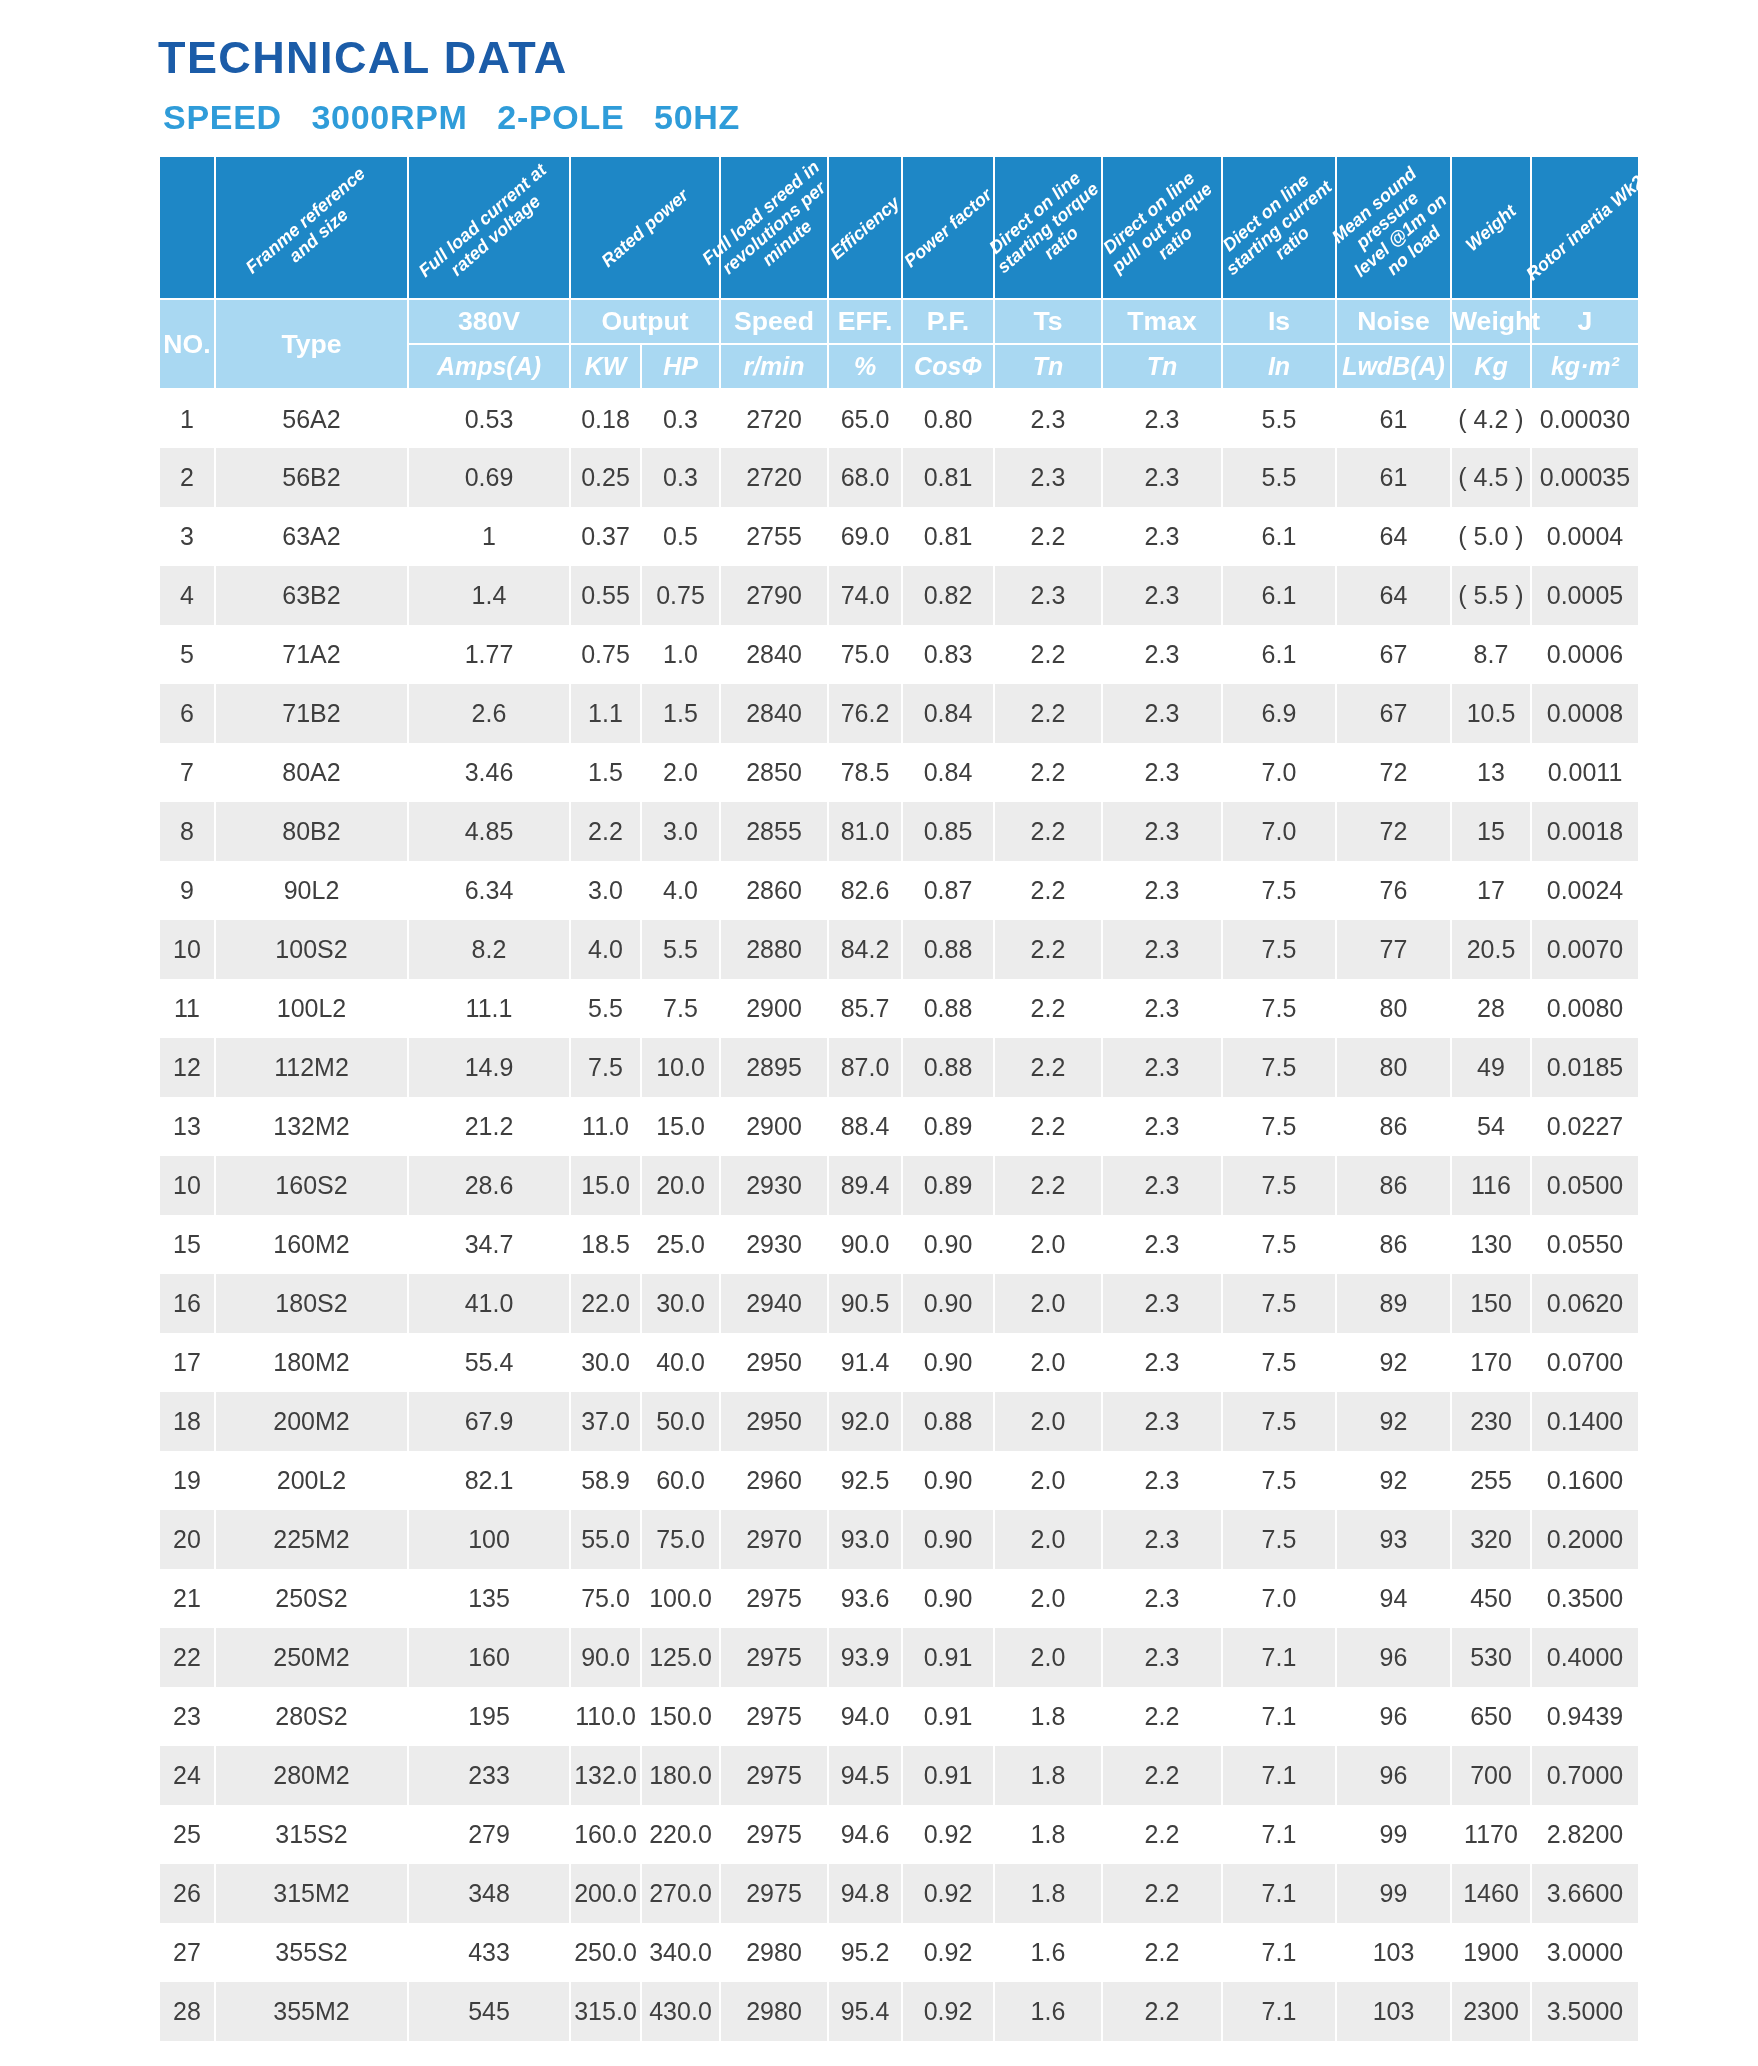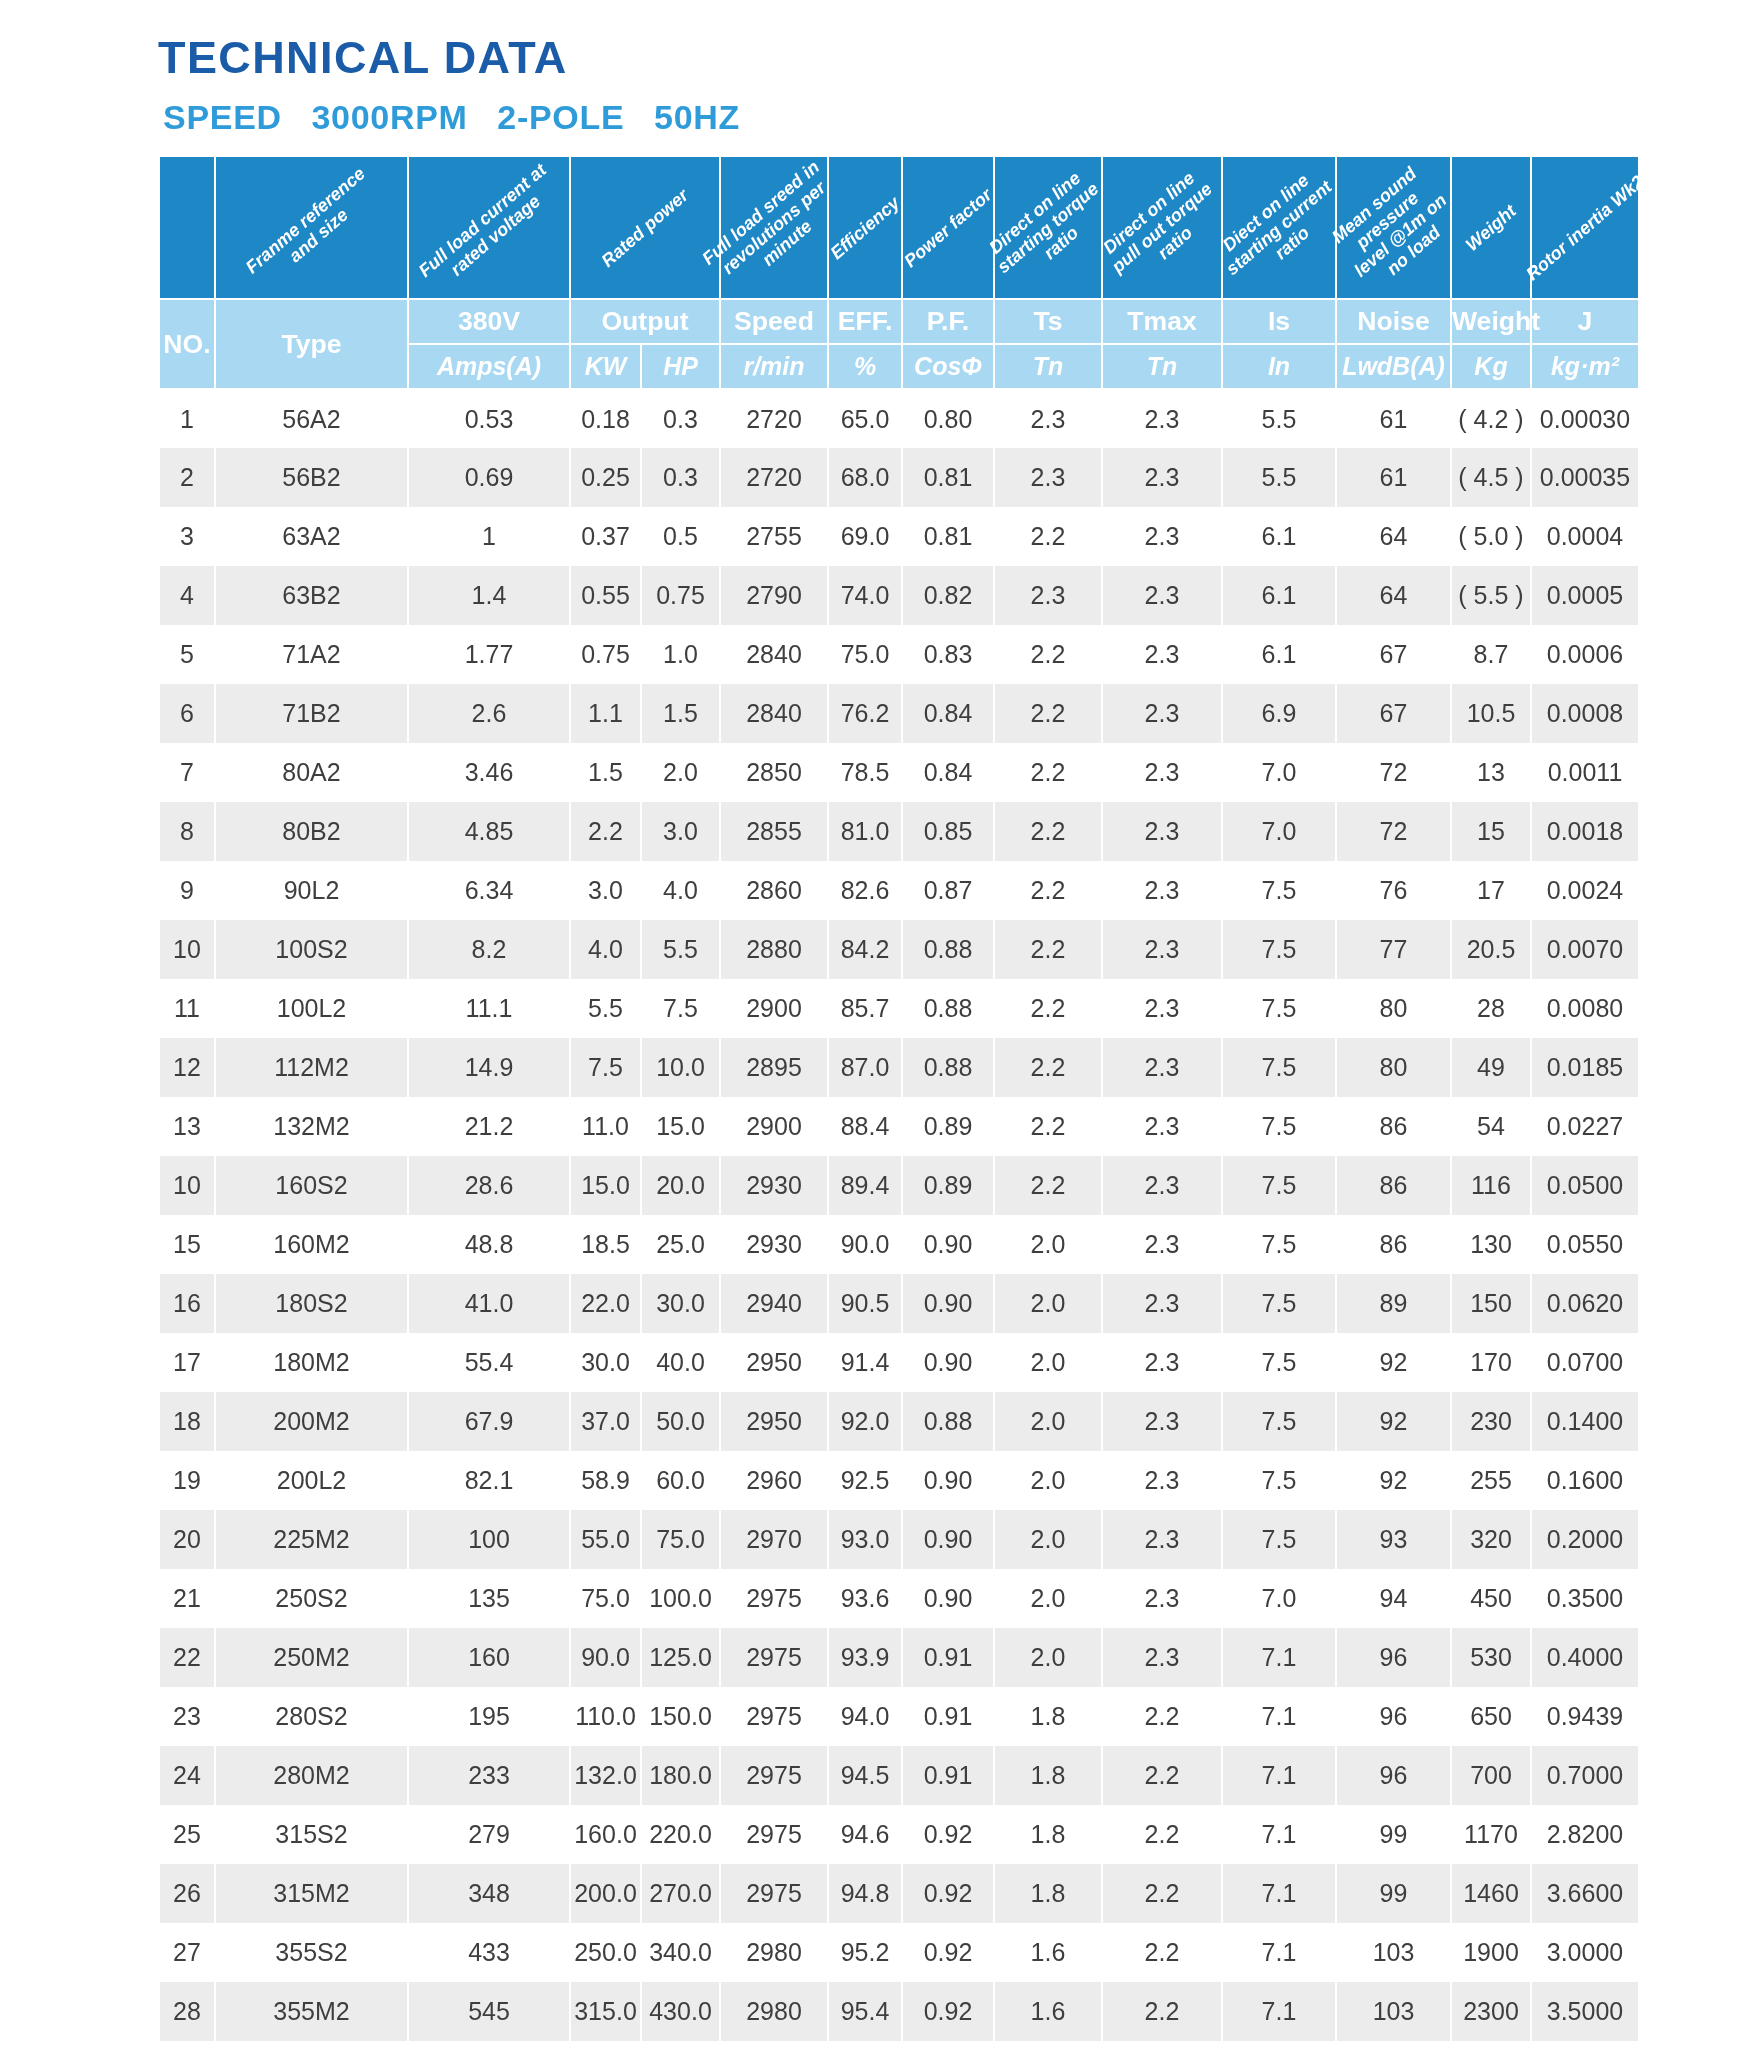--- a/index.html
+++ b/index.html
@@ -371,21 +371,21 @@
           <td>2.2</td>
           <td>2.3</td>
           <td>7.5</td>
           <td>86</td>
           <td>116</td>
           <td>0.0500</td>
         </tr>
         <tr>
           <td>15</td>
           <td>160M2</td>
-          <td>48.8</td>
+          <td>34.7</td>
           <td>18.5</td>
           <td>25.0</td>
           <td>2930</td>
           <td>90.0</td>
           <td>0.90</td>
           <td>2.0</td>
           <td>2.3</td>
           <td>7.5</td>
           <td>86</td>
           <td>130</td>

